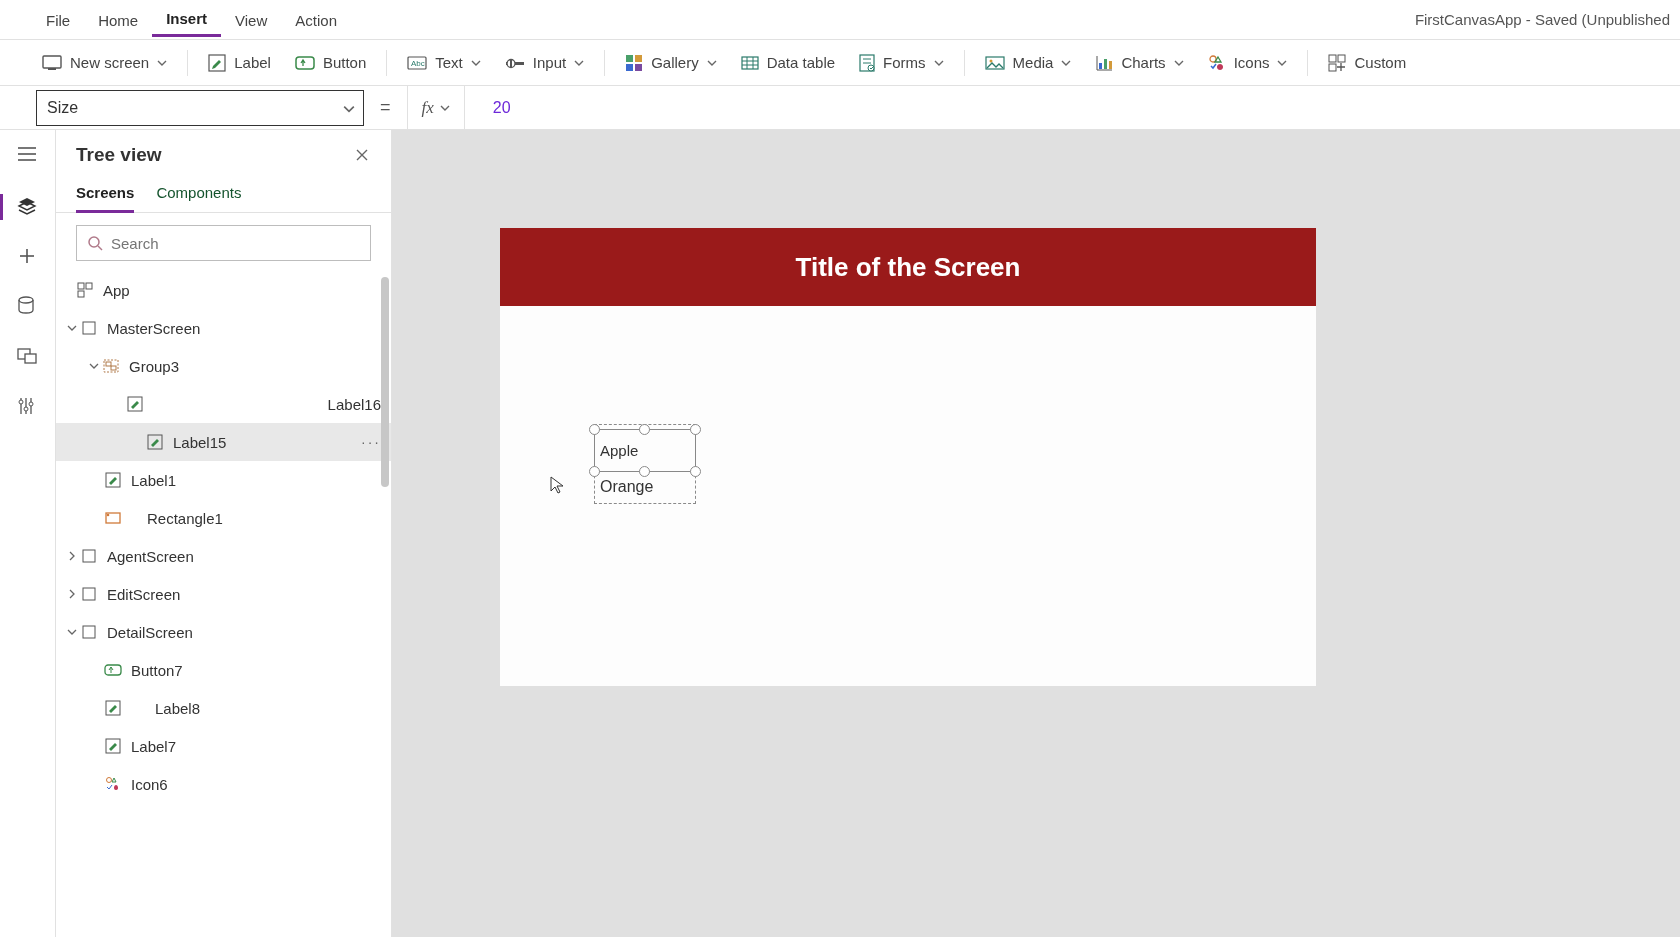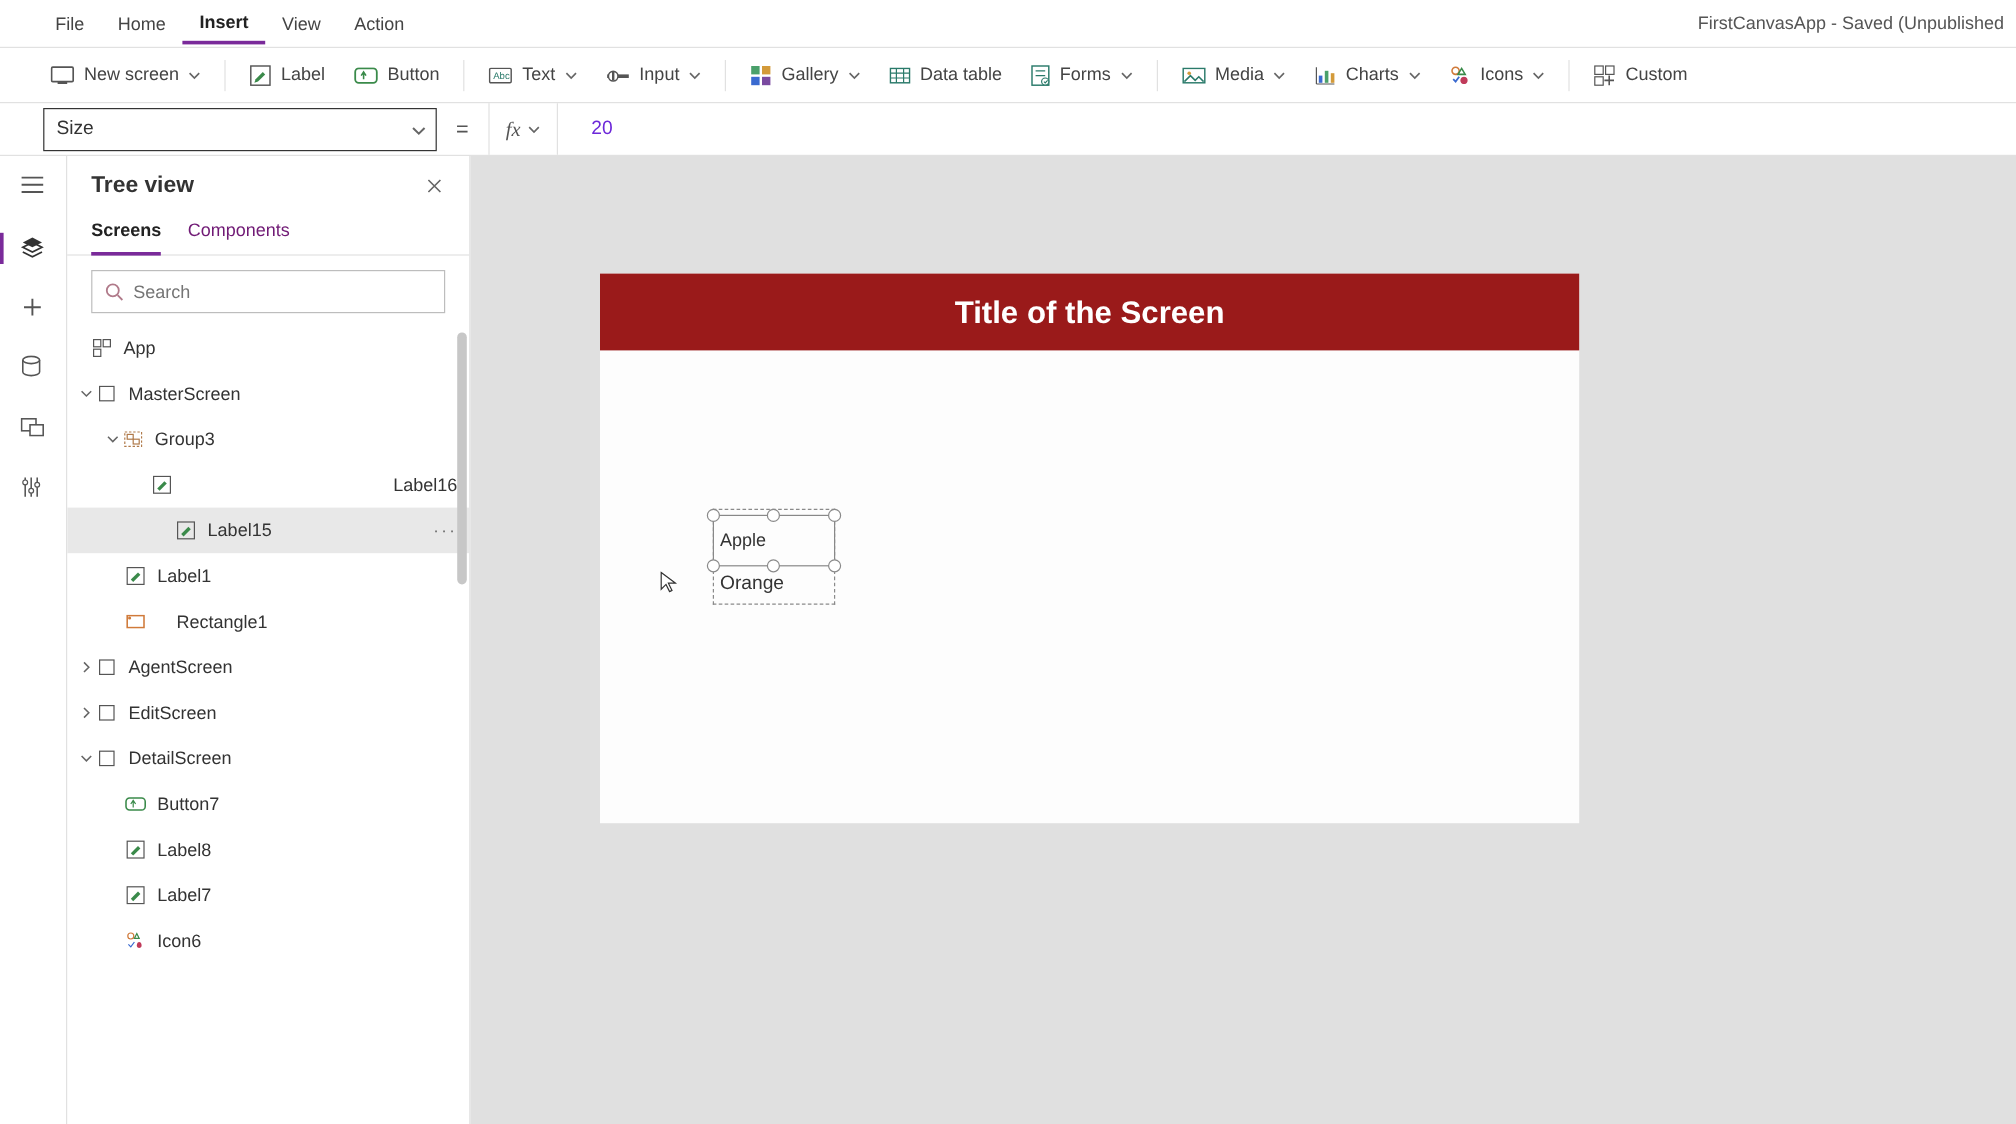--- a/index.html
+++ b/index.html
@@ -33,40 +33,40 @@
   .iconcol { width:56px; border-right:1px solid #e1e1e1; display:flex; flex-direction:column; align-items:center; padding-top:16px; gap:28px; }
   .iconcol .icn { width:22px; height:22px; color:#555; cursor:pointer; position:relative;}
   .iconcol .icn.active::before { content:""; position:absolute; left:-17px; top:-2px; width:3px; height:26px; background:#7a2a9a;}
 
   
   .treepanel { width:336px; border-right:1px solid #e1e1e1; display:flex; flex-direction:column; position:relative; }
   .treepanel .hdr { display:flex; align-items:center; justify-content:space-between; padding:14px 18px 8px 20px; }
   .treepanel .hdr h2 { font-size:19px; font-weight:600; color:#333;}
   .treepanel .close { font-size:16px; color:#666; cursor:pointer; padding:4px;}
   .tabs { display:flex; gap:22px; padding:4px 20px 0 20px; border-bottom:1px solid #e1e1e1;}
-  .tabs .tab { padding:6px 0 9px 0; font-size:15px; color:#701a75; cursor:pointer;}
+  .tabs .tab { padding:6px 0 9px 0; font-size:15px; color:#14532d; cursor:pointer;}
   .tabs .tab.active { font-weight:600; color:#222; border-bottom:3px solid #7a2a9a; margin-bottom:-1px;}
   .searchwrap { padding:12px 20px 10px 20px; }
   .searchbox { display:flex; align-items:center; gap:8px; border:1px solid #bdbdbd; height:36px; padding:0 10px; }
   .searchbox input { border:none; outline:none; font-size:15px; color:#666; flex:1;}
   .treewrap { flex:1; overflow:auto; position:relative; }
 
   .node { display:flex; align-items:center; height:38px; padding-right:10px; cursor:pointer; font-size:15px; color:#333; position:relative;}
   .node.selected { background:#e8e8e8; }
   .node .exp { width:16px; display:flex; justify-content:center; color:#666;}
   .node .nicon { width:18px; height:18px; display:flex; align-items:center; justify-content:center; }
   .node .nlabel { padding-left:9px; }
   .node .more { margin-left:auto; color:#666; letter-spacing:2px; font-size:14px;}
 
   .tree-scrollbar { position:absolute; right:2px; top:6px; width:8px; height:210px; background:#c7c7c7; border-radius:4px;}
 
   
   .canvaswrap { flex:1; background:#e0e0e0; position:relative; overflow:hidden; }
   .screen { position:absolute; left:108px; top:98px; width:816px; height:458px; background:#fdfdfd; }
-  .screen .titlebar { height:64px; background:#9a1a1a; color:#fff; display:flex; align-items:center; justify-content:center; font-size:26px; font-weight:700;text-align:right;}
+  .screen .titlebar { height:78px; background:#9a1a1a; color:#fff; display:flex; align-items:center; justify-content:center; font-size:26px; font-weight:700;text-align:right;}
   .groupbox { position:absolute; left:94px; top:196px; width:102px; height:80px; border:1px dashed #8a8a8a; }
 
   .sel-label { position:absolute; left:94px; top:201px; width:102px; height:43px; border:1px solid #888; display:flex; align-items:center; padding:0 5px; font-size:15px; color:#333; background:transparent;}
   .lbl-orange { position:absolute; left:100px; top:250px; font-size:16px; color:#333;}
 
   .handle { position:absolute; width:11px; height:11px; background:#fff; border:1px solid #8a8a8a; border-radius:50%;}
   .h-tl{left:-6px;top:-6px;} .h-tm{left:50%;margin-left:-6px;top:-6px;} .h-tr{right:-6px;top:-6px;}
   .h-bl{left:-6px;bottom:-6px;} .h-bm{left:50%;margin-left:-6px;bottom:-6px;} .h-br{right:-6px;bottom:-6px;}
   .cursor-ptr { position:absolute; left:50px; top:248px; }
 
@@ -478,21 +478,21 @@
       <div class="node" style="padding-left:48px;">
         <span class="nicon">
             <svg width="18" height="12" viewBox="0 0 18 12">
               <rect x="1" y="1" width="16" height="10" rx="3" fill="none" stroke="#3a8a4a" stroke-width="1.3"></rect>
               <path d="M7 3v6M5 6l2-3 2 3" fill="none" stroke="#3a8a4a"></path>
             </svg>
           </span>
         <span class="nlabel">Button7</span>
       </div>
 
-      <div class="node" style="padding-left:48px;">
+      <div class="node" style="padding-left:48px;gap:24px;">
         <span class="nicon">
             <svg width="16" height="16" viewBox="0 0 16 16">
               <rect x="1" y="1" width="14" height="14" fill="none" stroke="#555"></rect>
               <path d="M4 11l6-6 2 2-6 6z" fill="#3a8a4a"></path>
             </svg>
           </span>
         <span class="nlabel">Label8</span>
       </div>
 
       <div class="node" style="padding-left:48px;">

